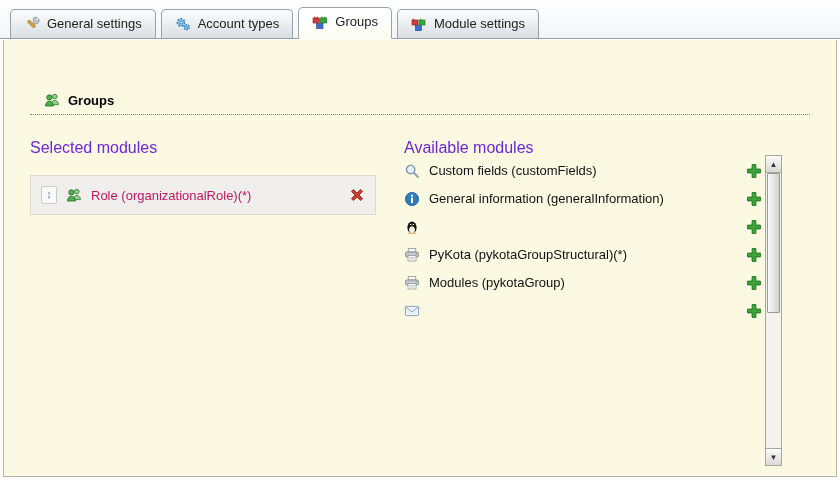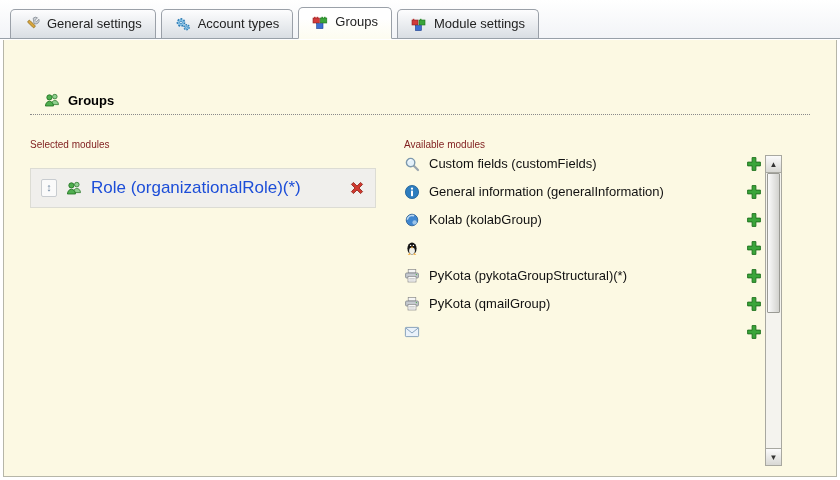--- a/index.html
+++ b/index.html
@@ -35,36 +35,36 @@
   }
   .panel-inner{padding:40px 26px 0 26px;}
 
   .section-head{
     display:flex;align-items:center;gap:8px;margin-left:14px;
     font-size:13px;font-weight:bold;color:#000;margin-top:12px;
   }
   .dotted-rule{border-bottom:1px dotted #8a8a8a;margin-top:6px;}
 
   .columns{display:flex;margin-top:24px;}
-  .col-heading{font-size:10px;color:#7f1d1d;}
+  .col-heading{font-size:16px;color:#6d28d9;}
 
   
   .col-left{width:346px;margin-right:28px;flex:0 0 346px;}
   .selected-list{margin-top:18px;display:flex;flex-direction:column;gap:6px;}
   .selected-row{
     height:40px;background:var(--selected-row-bg,#f0efec);
     border:1px solid #dcdcd4;box-sizing:border-box;
     display:flex;align-items:center;gap:9px;padding:0 10px;
   }
   .drag-handle{
     flex:0 0 14px;width:14px;height:16px;line-height:15px;text-align:center;
     color:#6f87a0;font-size:11px;background:#fafafa;border:1px solid #c8ccd0;
     border-radius:2px;cursor:grab;user-select:none;
   }
-  .selected-label{flex:1;font-size:17px;color:#1d4ed8;}
+  .selected-label{flex:1;font-size:13px;color:#be185d;}
 
   
   .col-right{width:358px;flex:0 0 358px;}
   .avail-list{margin-top:0;display:flex;flex-direction:column;}
   .avail-row{display:flex;align-items:center;gap:9px;padding:6px 0;}
   .avail-label{flex:0 1 auto;max-width:272px;font-size:13px;color:#111;line-height:1.2;}
   .avail-row .push{margin-left:auto;}
 
   .icon{display:inline-flex;width:16px;height:16px;flex:0 0 16px;}
   .icon svg{width:16px;height:16px;display:block;}
@@ -210,35 +210,20 @@
               <span class="avail-label">General information (generalInformation)</span>
               <span class="icon iconbtn push">
                 <svg viewBox="0 0 16 16">
     <path d="M6.1 1.6h3.8v4.5h4.5v3.8H9.9v4.5H6.1V9.9H1.6V6.1h4.5z" fill="var(--add-green,#3aa53a)" stroke="#1d6f1d" stroke-width="0.9"></path>
   </svg>
               </span>
             </div>
             <div class="avail-row">
               <span class="icon">
                 <svg viewBox="0 0 16 16">
-    <circle cx="8" cy="8" r="5.8" fill="#3f86cf" stroke="#24598f" stroke-width="0.8"></circle>
-    <path d="M3.4 7a5 5 0 0 1 6-3.4" stroke="#bcd9f2" stroke-width="1.6" fill="none" stroke-linecap="round"></path>
-    <circle cx="10.6" cy="10.4" r="2.2" fill="#9cc4e8"></circle>
-  </svg>
-              </span>
-              <span class="avail-label">Kolab (kolabGroup)</span>
-              <span class="icon iconbtn push">
-                <svg viewBox="0 0 16 16">
-    <path d="M6.1 1.6h3.8v4.5h4.5v3.8H9.9v4.5H6.1V9.9H1.6V6.1h4.5z" fill="var(--add-green,#3aa53a)" stroke="#1d6f1d" stroke-width="0.9"></path>
-  </svg>
-              </span>
-            </div>
-            <div class="avail-row">
-              <span class="icon">
-                <svg viewBox="0 0 16 16">
     <ellipse cx="8" cy="8.6" rx="4.6" ry="6" fill="#141414"></ellipse>
     <ellipse cx="8" cy="10.8" rx="2.9" ry="3.4" fill="#efefe6"></ellipse>
     <circle cx="6.6" cy="5.4" r="0.7" fill="#ffffff"></circle>
     <circle cx="9.4" cy="5.4" r="0.7" fill="#ffffff"></circle>
     <path d="M6.8 6.8h2.4L8 8.4z" fill="#f3a32a"></path>
     <path d="M3.6 14.8h3l-.8-1.8z" fill="#f3a32a"></path>
     <path d="M9.4 14.8h3l-2.2-1.8z" fill="#f3a32a"></path>
   </svg>
               </span>
               <span class="icon iconbtn push">
@@ -269,21 +254,21 @@
               <span class="icon">
                 <svg viewBox="0 0 16 16">
     <rect x="4.2" y="1.6" width="7.6" height="3.4" fill="#f5f5f5" stroke="#8a8a8a" stroke-width="0.7"></rect>
     <rect x="1.6" y="5" width="12.8" height="5" rx="1" fill="#c6cad0" stroke="#70767e" stroke-width="0.7"></rect>
     <circle cx="12.4" cy="6.6" r="0.7" fill="#4fae4f"></circle>
     <rect x="4" y="8.6" width="8" height="5.4" fill="#ffffff" stroke="#8a8a8a" stroke-width="0.7"></rect>
     <line x1="5.2" y1="10.4" x2="10.8" y2="10.4" stroke="#b0b0b0" stroke-width="0.7"></line>
     <line x1="5.2" y1="12" x2="10.8" y2="12" stroke="#b0b0b0" stroke-width="0.7"></line>
   </svg>
               </span>
-              <span class="avail-label">PyKota (qmailGroup)</span>
+              <span class="avail-label">Modules (pykotaGroup)</span>
               <span class="icon iconbtn push">
                 <svg viewBox="0 0 16 16">
     <path d="M6.1 1.6h3.8v4.5h4.5v3.8H9.9v4.5H6.1V9.9H1.6V6.1h4.5z" fill="var(--add-green,#3aa53a)" stroke="#1d6f1d" stroke-width="0.9"></path>
   </svg>
               </span>
             </div>
             <div class="avail-row">
               <span class="icon">
                 <svg viewBox="0 0 16 16">
     <rect x="1.4" y="3.4" width="13.2" height="9.2" rx="0.8" fill="#eaf2fa" stroke="#6e8fae" stroke-width="0.8"></rect>

